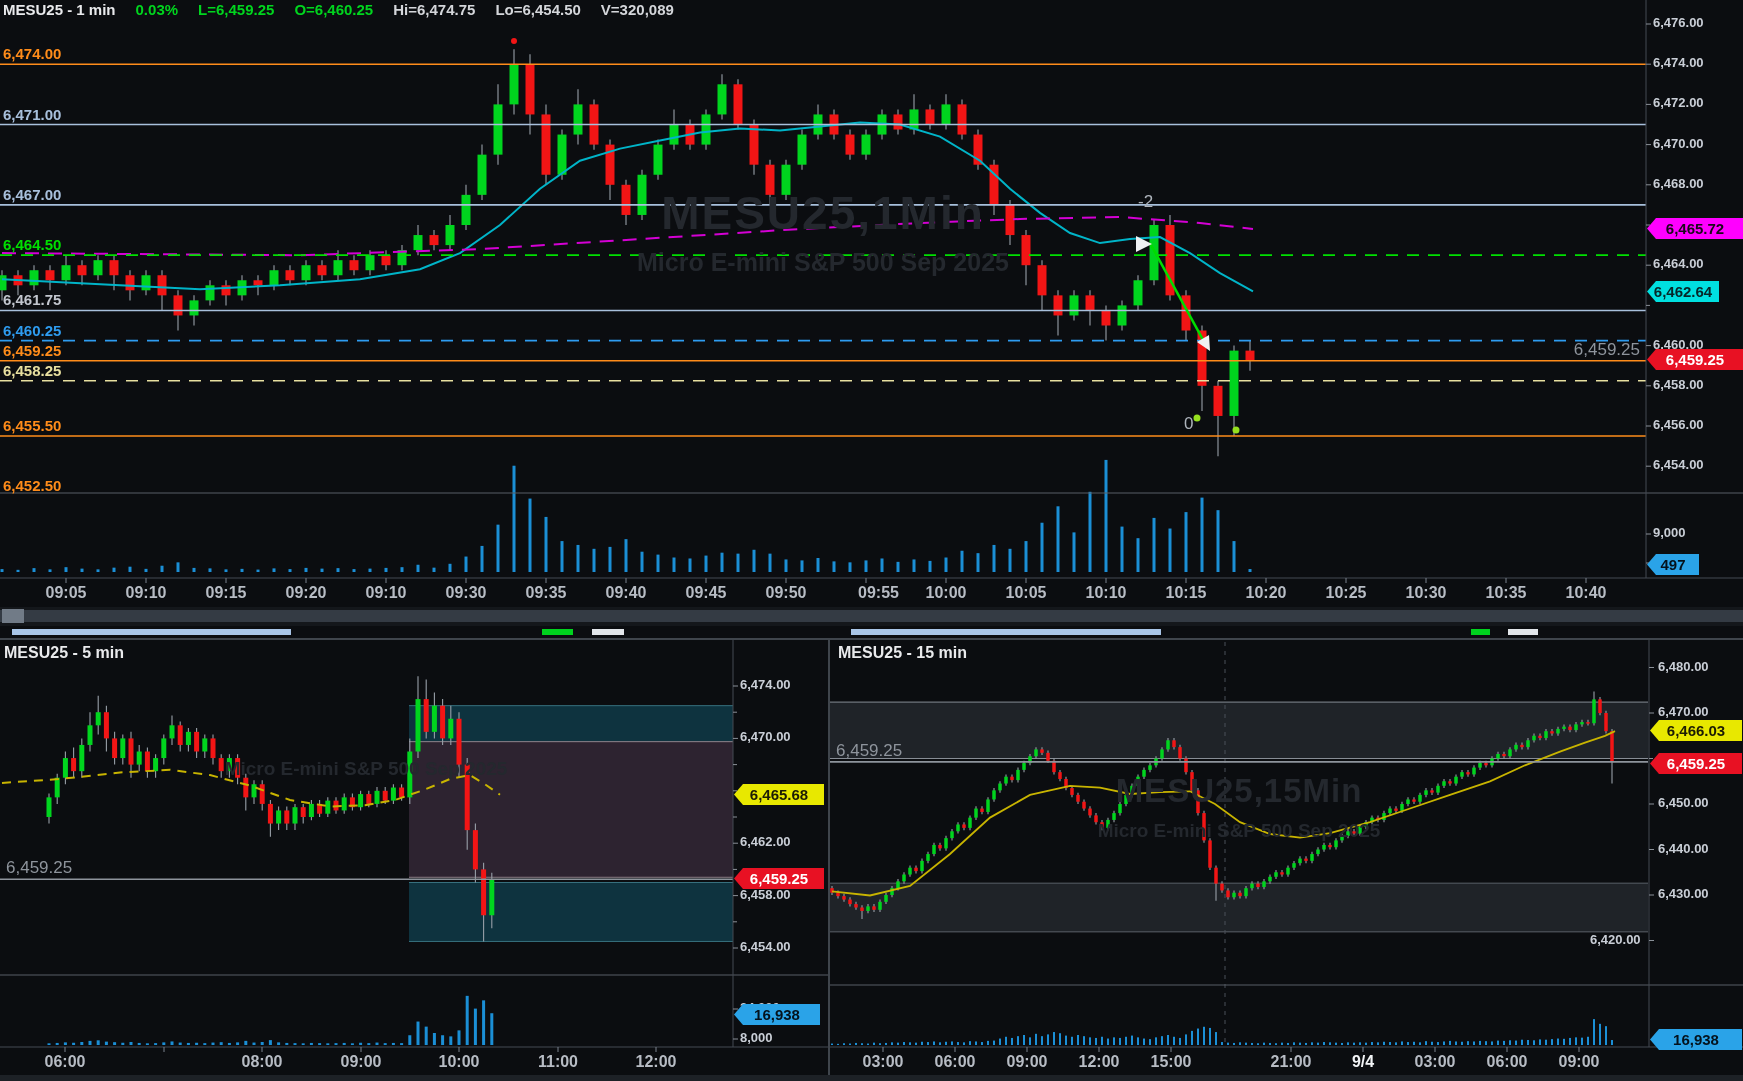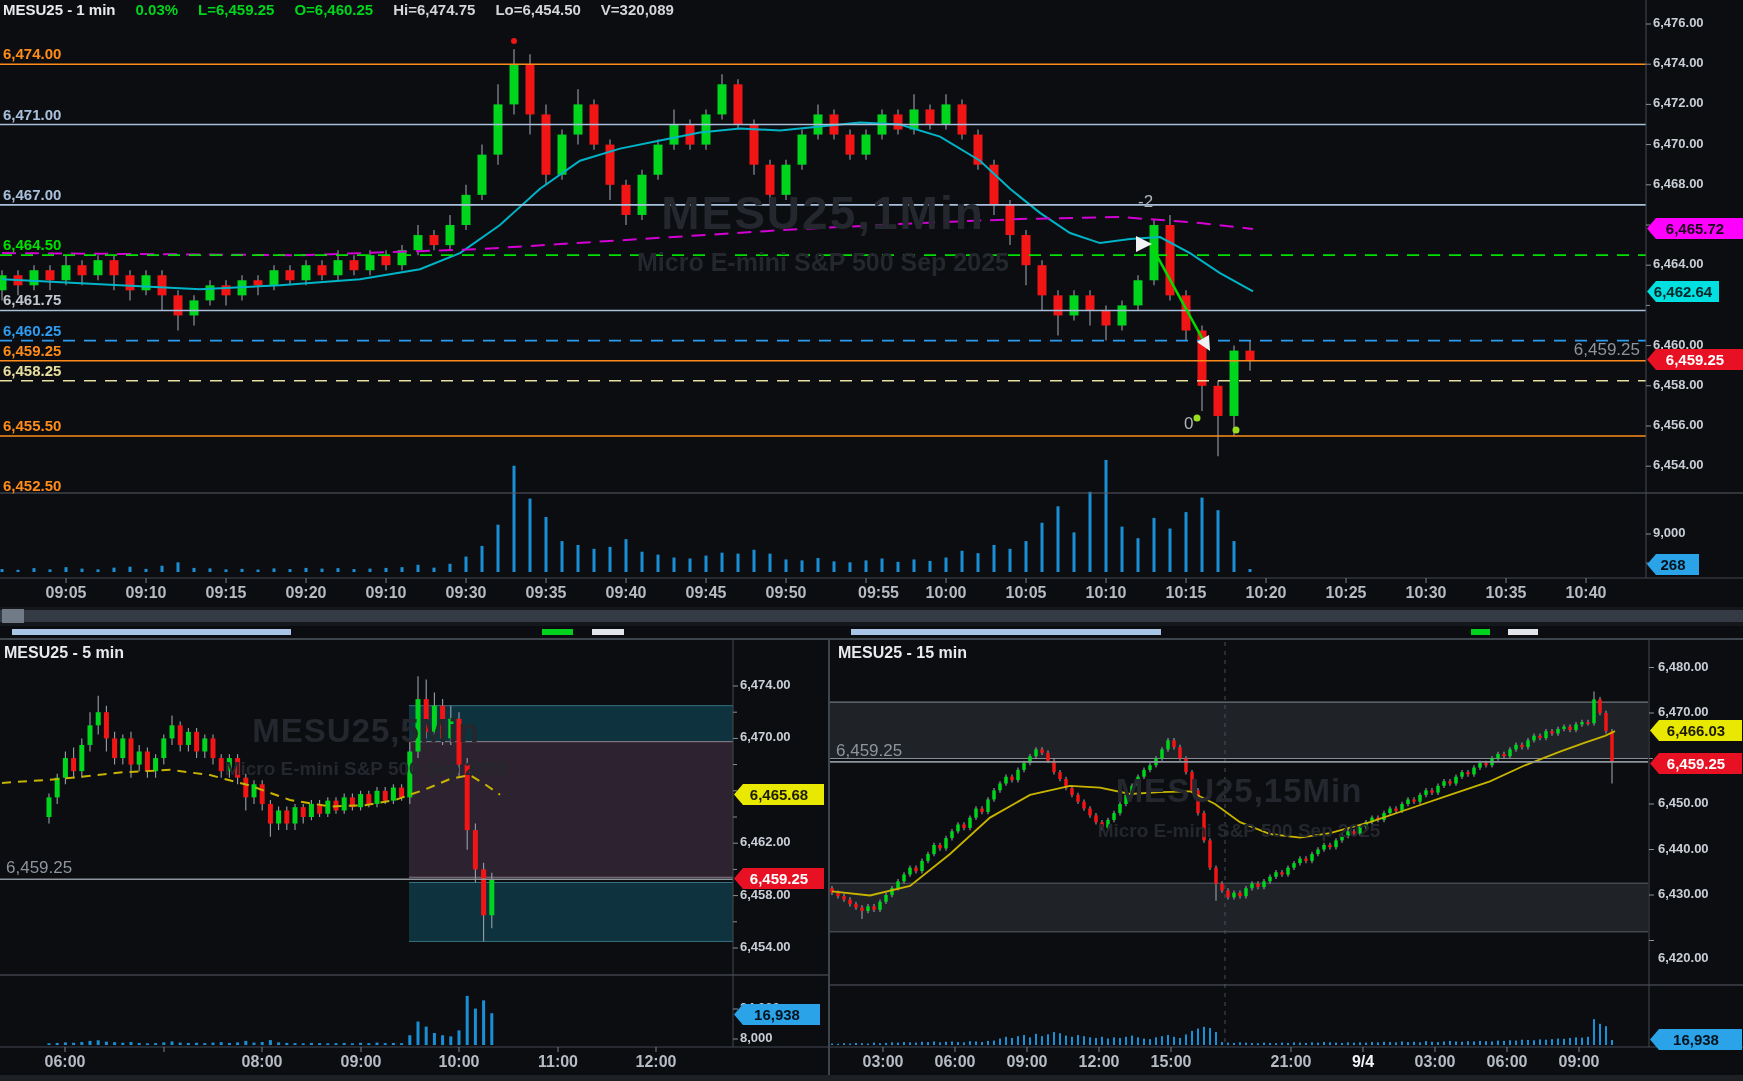--- a/index.html
+++ b/index.html
@@ -990,21 +990,20 @@
       <div style="position: absolute; left: 1508px; top: 3px; width: 30px; height: 6px; background: rgb(226, 230, 234);"></div>
     </div>
 
   <div class="abs divider-h" style="left:0;top:638px;width:1743px;height:2px;"></div>
   <div class="abs divider-v" style="left:828px;top:638px;width:2px;height:443px;"></div>
   <div class="abs bottom-strip"></div>
 
   <div class="abs panel-title" style="left:4px;top:644px;">MESU25 - 5 min</div>
   <div class="abs panel-title" style="left:838px;top:644px;">MESU25 - 15 min</div>
 
-  <div class="abs wm wm1s" style="left:366px;top:712px;">MESU25,5Min</div>
   <div class="abs wm wm2s" style="left:366px;top:758px;">Micro E-mini S&amp;P 500 Sep 2025</div>
   <div class="abs wm wm1s" style="left:1239px;top:772px;">MESU25,15Min</div>
   <div class="abs wm wm2s" style="left:1239px;top:820px;">Micro E-mini S&amp;P 500 Sep 2025</div>
 
   <div class="abs" style="left:1646px;top:0;width:97px;height:578px;"></div>
   <div class="abs" style="left:733px;top:640px;width:95px;height:407px;"></div>
   <div class="abs" style="left:1649px;top:640px;width:94px;height:407px;"></div>
   <div class="abs" style="left:0;top:578px;width:1743px;height:29px;"></div>
   <div class="abs" style="left:0;top:1047px;width:828px;height:28px;"></div>
   <div class="abs" style="left:830px;top:1047px;width:913px;height:28px;"></div>
@@ -1048,21 +1047,21 @@
       <div class="time-lbl" style="left: 1106px; top: 584px;">10:10</div>
       <div class="time-lbl" style="left: 1186px; top: 584px;">10:15</div>
       <div class="time-lbl" style="left: 1266px; top: 584px;">10:20</div>
       <div class="time-lbl" style="left: 1346px; top: 584px;">10:25</div>
       <div class="time-lbl" style="left: 1426px; top: 584px;">10:30</div>
       <div class="time-lbl" style="left: 1506px; top: 584px;">10:35</div>
       <div class="time-lbl" style="left: 1586px; top: 584px;">10:40</div>
       <div class="tag" style="left: 1647px; top: 218px; width: 96px; background: rgb(255, 0, 255); color: rgb(26, 8, 26);">6,465.72</div>
       <div class="tag" style="left: 1647px; top: 281px; width: 72px; background: rgb(0, 224, 224); color: rgb(6, 38, 40);">6,462.64</div>
       <div class="tag" style="left: 1647px; top: 349px; width: 96px; background: rgb(232, 17, 35); color: rgb(255, 255, 255);">6,459.25</div>
-      <div class="tag" style="left: 1647px; top: 554px; width: 52px; background: rgb(42, 163, 232); color: rgb(4, 18, 28);">268</div>
+      <div class="tag" style="left: 1647px; top: 554px; width: 52px; background: rgb(42, 163, 232); color: rgb(4, 18, 28);">497</div>
       <div class="float-lbl" style="top: 340px; left: 1440px; width: 200px; text-align: right;">6,459.25</div>
       <div class="anno" style="left: 1138px; top: 192px;">-2</div>
       <div class="anno" style="left: 1184px; top: 414px;">0</div>
       <div class="tick-lbl" style="left: 740px; top: 677.008px;">6,474.00</div>
       <div class="tick-lbl" style="left: 740px; top: 729.408px;">6,470.00</div>
       <div class="tick-lbl" style="left: 740px; top: 834.208px;">6,462.00</div>
       <div class="tick-lbl" style="left: 740px; top: 886.608px;">6,458.00</div>
       <div class="tick-lbl" style="left: 740px; top: 939.008px;">6,454.00</div>
       <div class="tick-lbl" style="left: 740px; top: 1000px;">24,000</div>
       <div class="tick-lbl" style="left: 740px; top: 1030px;">8,000</div>
@@ -1075,21 +1074,21 @@
       <div class="time-lbl" style="left: 656px; top: 1053px;">12:00</div>
       <div class="tag" style="left: 734px; top: 784px; width: 90px; background: rgb(232, 232, 0); color: rgb(28, 28, 4);">6,465.68</div>
       <div class="tag" style="left: 734px; top: 868px; width: 90px; background: rgb(232, 17, 35); color: rgb(255, 255, 255);">6,459.25</div>
       <div class="tag" style="left: 734px; top: 1004px; width: 86px; background: rgb(42, 163, 232); color: rgb(4, 18, 28);">16,938</div>
       <div class="float-lbl" style="top: 858px; left: 6px;">6,459.25</div>
       <div class="tick-lbl" style="left: 1658px; top: 658.5px;">6,480.00</div>
       <div class="tick-lbl" style="left: 1658px; top: 704px;">6,470.00</div>
       <div class="tick-lbl" style="left: 1658px; top: 795px;">6,450.00</div>
       <div class="tick-lbl" style="left: 1658px; top: 840.5px; text-align: center;">6,440.00</div>
       <div class="tick-lbl" style="left: 1658px; top: 886px;">6,430.00</div>
-      <div class="tick-lbl" style="left: 1658px; top: 931.5px; margin-top: 18px;">6,420.00</div>
+      <div class="tick-lbl" style="left: 1590px; top: 931.5px;">6,420.00</div>
       <div class="time-lbl" style="left: 883px; top: 1053px;">03:00</div>
       <div class="time-lbl" style="left: 955px; top: 1053px;">06:00</div>
       <div class="time-lbl" style="left: 1027px; top: 1053px;">09:00</div>
       <div class="time-lbl" style="left: 1099px; top: 1053px;">12:00</div>
       <div class="time-lbl" style="left: 1171px; top: 1053px;">15:00</div>
       <div class="time-lbl" style="left: 1291px; top: 1053px;">21:00</div>
       <div class="time-lbl" style="left: 1363px; top: 1053px; color: rgb(242, 244, 246);">9/4</div>
       <div class="time-lbl" style="left: 1435px; top: 1053px;">03:00</div>
       <div class="time-lbl" style="left: 1507px; top: 1053px;">06:00</div>
       <div class="time-lbl" style="left: 1579px; top: 1053px;">09:00</div>

